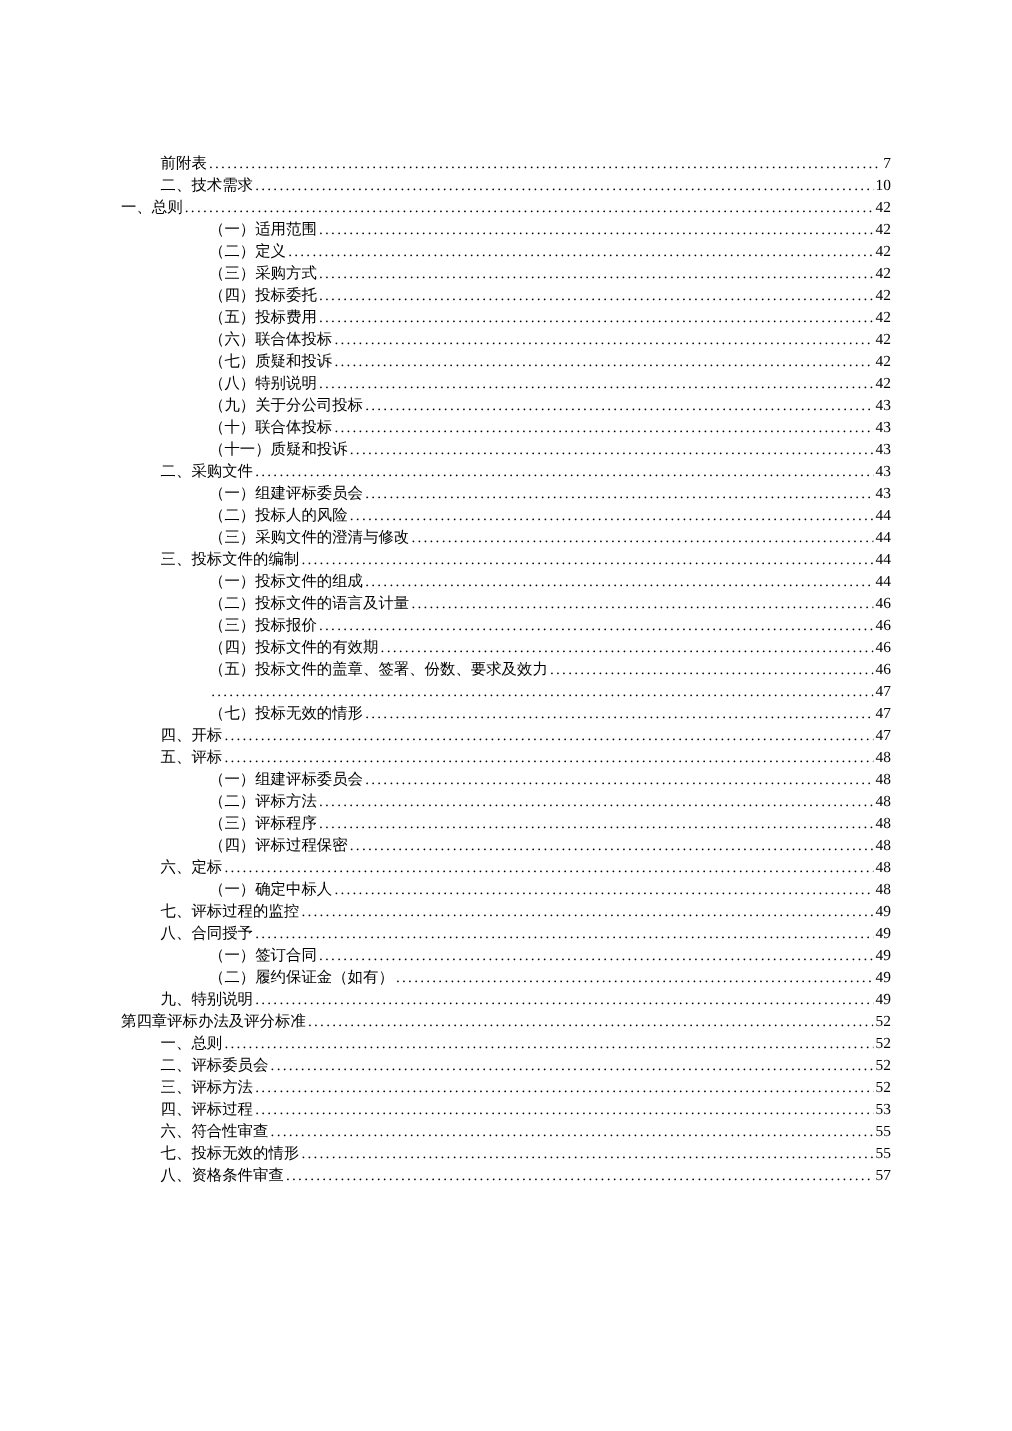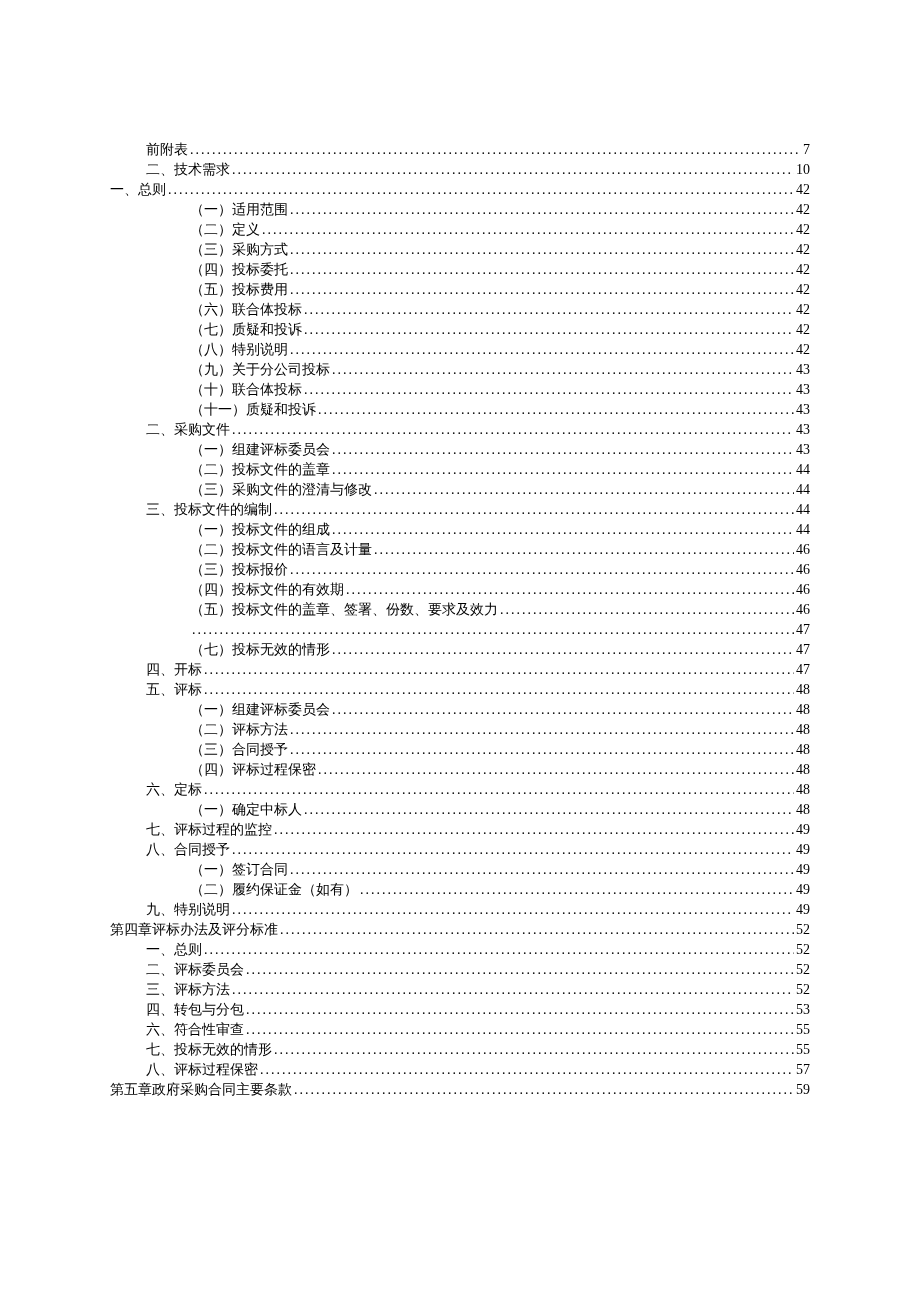--- a/index.html
+++ b/index.html
@@ -119,21 +119,21 @@
       <span class="toc-label">二、采购文件</span>
       <span class="toc-leader"></span>
       <span class="toc-page">43</span>
     </div>
     <div class="toc-row indent-2">
       <span class="toc-label">（一）组建评标委员会</span>
       <span class="toc-leader"></span>
       <span class="toc-page">43</span>
     </div>
     <div class="toc-row indent-2">
-      <span class="toc-label">（二）投标文件的盖章</span>
+      <span class="toc-label">（二）投标人的风险</span>
       <span class="toc-leader"></span>
       <span class="toc-page">44</span>
     </div>
     <div class="toc-row indent-2">
       <span class="toc-label">（三）采购文件的澄清与修改</span>
       <span class="toc-leader"></span>
       <span class="toc-page">44</span>
     </div>
     <div class="toc-row indent-1">
       <span class="toc-label">三、投标文件的编制</span>
@@ -188,21 +188,21 @@
       <span class="toc-label">（一）组建评标委员会</span>
       <span class="toc-leader"></span>
       <span class="toc-page">48</span>
     </div>
     <div class="toc-row indent-2">
       <span class="toc-label">（二）评标方法</span>
       <span class="toc-leader"></span>
       <span class="toc-page">48</span>
     </div>
     <div class="toc-row indent-2">
-      <span class="toc-label">（三）合同授予</span>
+      <span class="toc-label">（三）评标程序</span>
       <span class="toc-leader"></span>
       <span class="toc-page">48</span>
     </div>
     <div class="toc-row indent-2">
       <span class="toc-label">（四）评标过程保密</span>
       <span class="toc-leader"></span>
       <span class="toc-page">48</span>
     </div>
     <div class="toc-row indent-1">
       <span class="toc-label">六、定标</span>
@@ -253,37 +253,32 @@
       <span class="toc-label">二、评标委员会</span>
       <span class="toc-leader"></span>
       <span class="toc-page">52</span>
     </div>
     <div class="toc-row indent-1">
       <span class="toc-label">三、评标方法</span>
       <span class="toc-leader"></span>
       <span class="toc-page">52</span>
     </div>
     <div class="toc-row indent-1">
-      <span class="toc-label">四、转包与分包</span>
+      <span class="toc-label">四、评标过程</span>
       <span class="toc-leader"></span>
       <span class="toc-page">53</span>
     </div>
     <div class="toc-row indent-1">
       <span class="toc-label">六、符合性审查</span>
       <span class="toc-leader"></span>
       <span class="toc-page">55</span>
     </div>
     <div class="toc-row indent-1">
       <span class="toc-label">七、投标无效的情形</span>
       <span class="toc-leader"></span>
       <span class="toc-page">55</span>
     </div>
     <div class="toc-row indent-1">
-      <span class="toc-label">八、评标过程保密</span>
+      <span class="toc-label">八、资格条件审查</span>
       <span class="toc-leader"></span>
       <span class="toc-page">57</span>
-    </div>
-    <div class="toc-row indent-0">
-      <span class="toc-label">第五章政府采购合同主要条款</span>
-      <span class="toc-leader"></span>
-      <span class="toc-page">59</span>
     </div>
   </div>
 
 </body></html>

